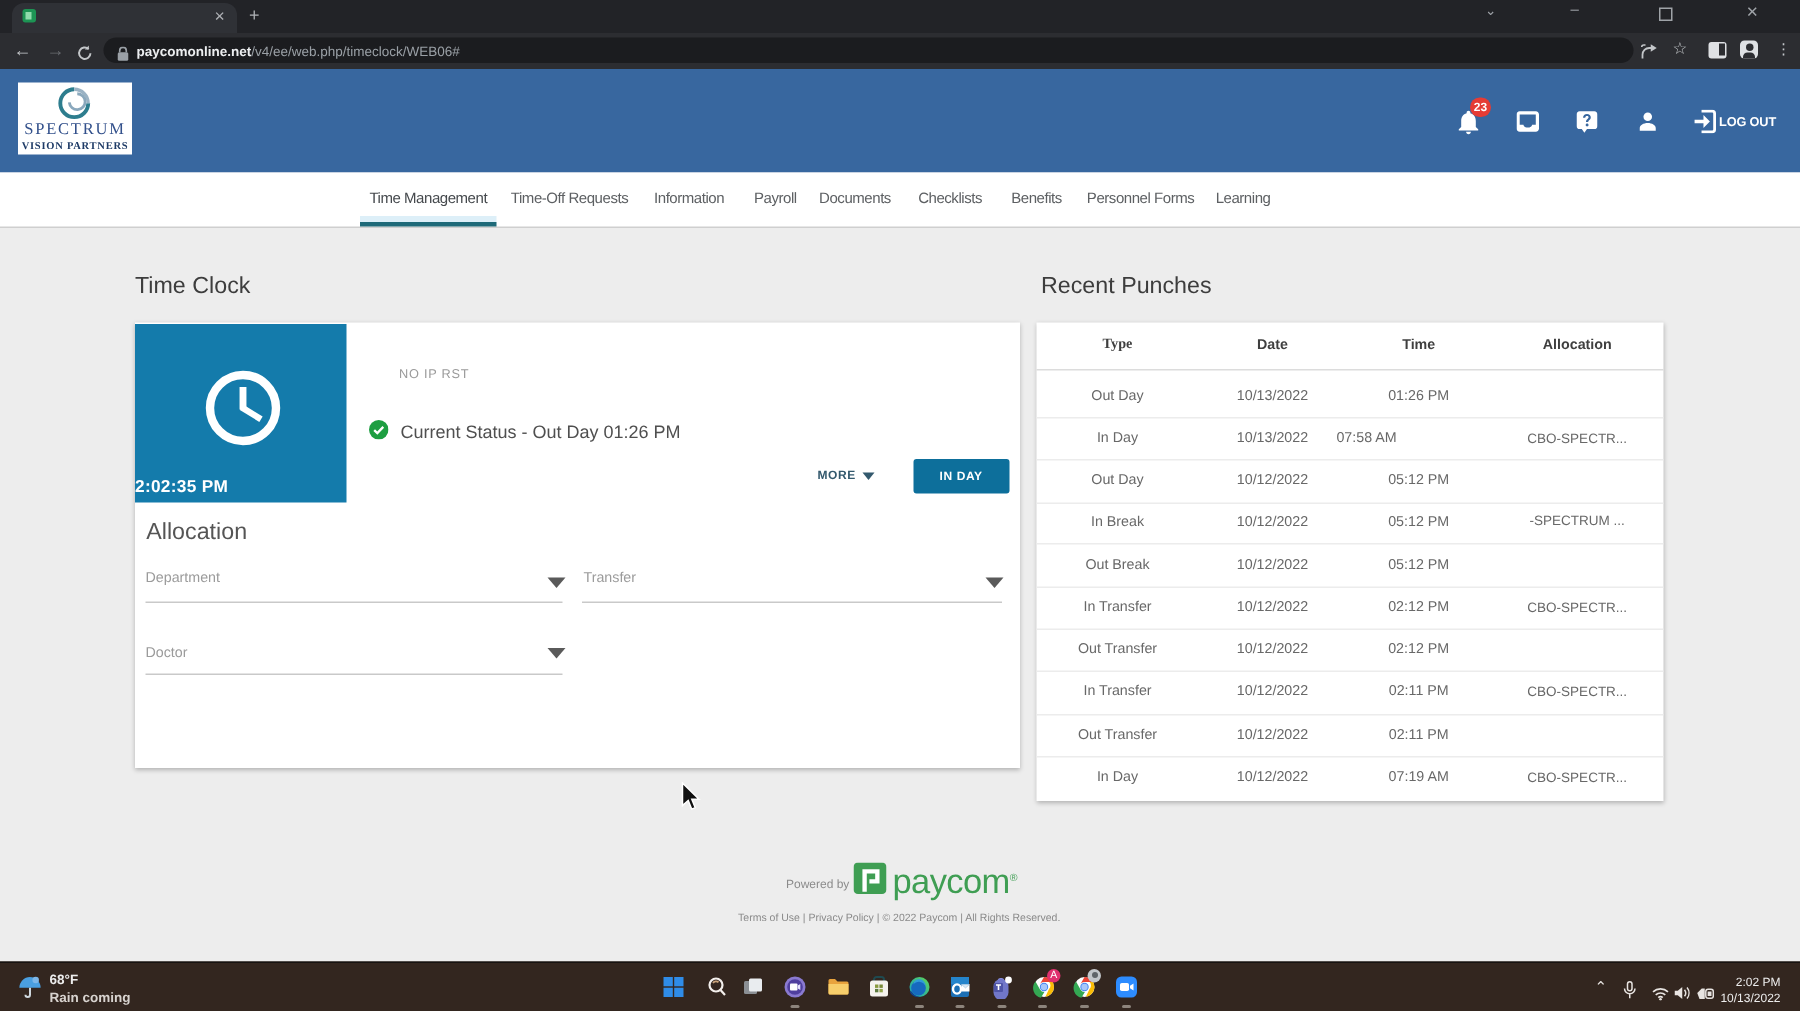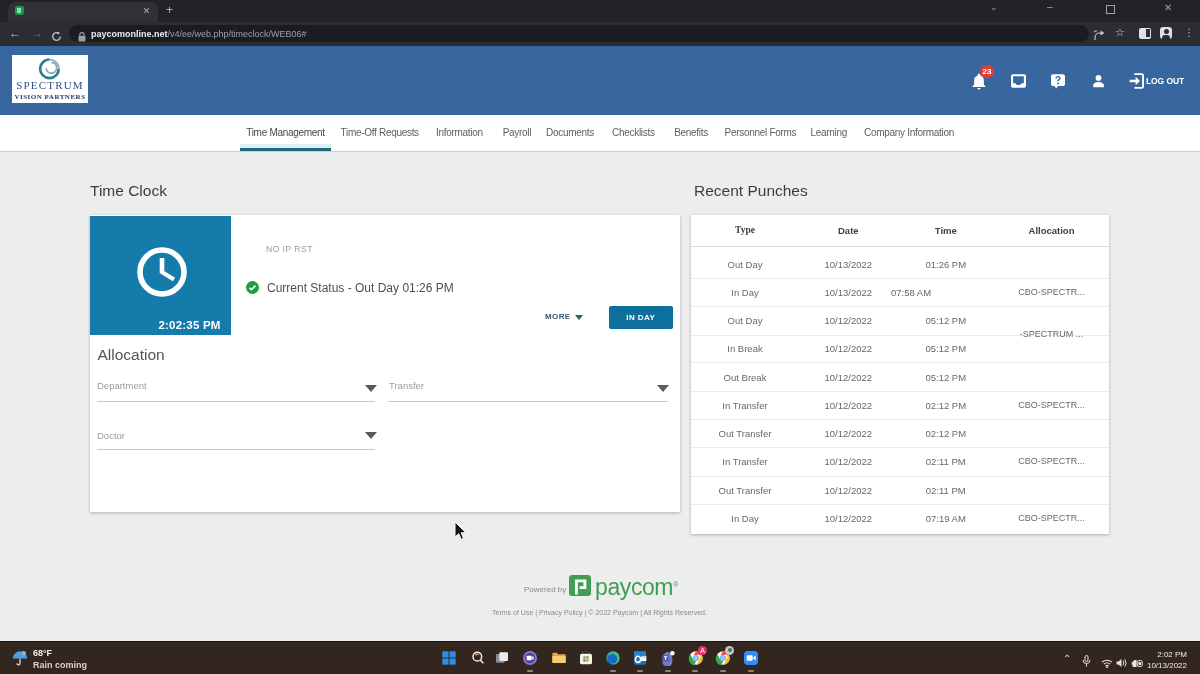--- a/index.html
+++ b/index.html
@@ -119,37 +119,36 @@
 <div class="abs" id="nav"></div>
 <div class="navitem" style="left:285.5px;color:#45494d;">Time Management</div>
 <div class="navitem" style="left:379.7px;">Time-Off Requests</div>
 <div class="navitem" style="left:459.4px;">Information</div>
 <div class="navitem" style="left:516.9px;">Payroll</div>
 <div class="navitem" style="left:570px;">Documents</div>
 <div class="navitem" style="left:633.4px;">Checklists</div>
 <div class="navitem" style="left:691px;">Benefits</div>
 <div class="navitem" style="left:760.4px;">Personnel Forms</div>
 <div class="navitem" style="left:828.7px;">Learning</div>
-<div class="navitem" style="left:909px;">Company Information</div>
 <div class="abs" style="left:240px;top:144px;width:91px;height:4px;background:#ddeff8;"></div>
 <div class="abs" style="left:240px;top:148px;width:91px;height:3px;background:#1e6a79;"></div>
 
 <div class="h1" style="left:90px;top:183px;">Time Clock</div>
 <div class="h1" style="left:694px;top:183px;">Recent Punches</div>
 
 <div class="card" style="left:90px;top:215px;width:590px;height:297px;"></div>
 <div class="abs" style="left:90px;top:216px;width:141px;height:119px;background:#147bab;"></div>
 <div class="abs" style="left:136px;top:246px;width:52px;height:52px;">
 <svg width="52" height="52" viewBox="0 0 52 52">
         <circle cx="26" cy="26" r="22" fill="none" stroke="#fff" stroke-width="5.6"></circle>
         <path d="M26 27V12" stroke="#fff" stroke-width="4.6" fill="none"></path>
         <path d="M25 25.5 38 33.5" stroke="#fff" stroke-width="4.2" fill="none"></path>
       </svg>
 </div>
-<div class="abs" style="left:90px;top:318.5px;width:143px;text-align:center;color:#fff;font-size:11.5px;font-weight:bold;letter-spacing:0.2px;margin-left:28px;">2:02:35 PM</div>
+<div class="abs" style="left:90px;top:318.5px;width:143px;color:#fff;font-size:11.5px;font-weight:bold;letter-spacing:0.2px;">2:02:35 PM</div>
 
 <div class="abs" style="left:266px;top:243.5px;font-size:8.5px;color:#9a9a9a;letter-spacing:0.5px;">NO IP RST</div>
 <div class="abs" style="left:246px;top:280px;width:13px;height:13px;">
 <svg width="13" height="13" viewBox="0 0 15 15">
         <circle cx="7.5" cy="7.5" r="7.5" fill="#1d9e41"></circle>
         <path d="M4 7.8 6.4 10 11 5.3" stroke="#fff" stroke-width="1.8" fill="none"></path>
       </svg>
 </div>
 <div class="abs" style="left:267px;top:281px;font-size:12px;color:#4f4f4f;">Current Status - Out Day 01:26 PM</div>
 
@@ -184,21 +183,21 @@
     <div class="td" style="left:911px;top:291.9px;">07:58 AM</div>
     <div class="td" style="left:1051.5px;top:291.9px;font-size:9px;">CBO-SPECTR...</div>
 <div class="rowline" style="top:306.1px;"></div>
 <div class="td" style="left:745px;top:320.3px;">Out Day</div>
     <div class="td" style="left:848.3px;top:320.3px;">10/12/2022</div>
     <div class="td" style="left:945.8px;top:320.3px;">05:12 PM</div>
 <div class="rowline" style="top:334.5px;"></div>
 <div class="td" style="left:745px;top:348.2px;">In Break</div>
     <div class="td" style="left:848.3px;top:348.2px;">10/12/2022</div>
     <div class="td" style="left:945.8px;top:348.2px;">05:12 PM</div>
-    <div class="td" style="left:1051.5px;top:334px;font-size:9px;">-SPECTRUM ...</div>
+    <div class="td" style="left:1051.5px;top:347px;font-size:9px;">-SPECTRUM ...</div>
 <div class="rowline" style="top:362.4px;"></div>
 <div class="td" style="left:745px;top:376.6px;">Out Break</div>
     <div class="td" style="left:848.3px;top:376.6px;">10/12/2022</div>
     <div class="td" style="left:945.8px;top:376.6px;">05:12 PM</div>
 <div class="rowline" style="top:390.8px;"></div>
 <div class="td" style="left:745px;top:405px;">In Transfer</div>
     <div class="td" style="left:848.3px;top:405px;">10/12/2022</div>
     <div class="td" style="left:945.8px;top:405px;">02:12 PM</div>
     <div class="td" style="left:1051.5px;top:405px;font-size:9px;">CBO-SPECTR...</div>
 <div class="rowline" style="top:418.7px;"></div>

